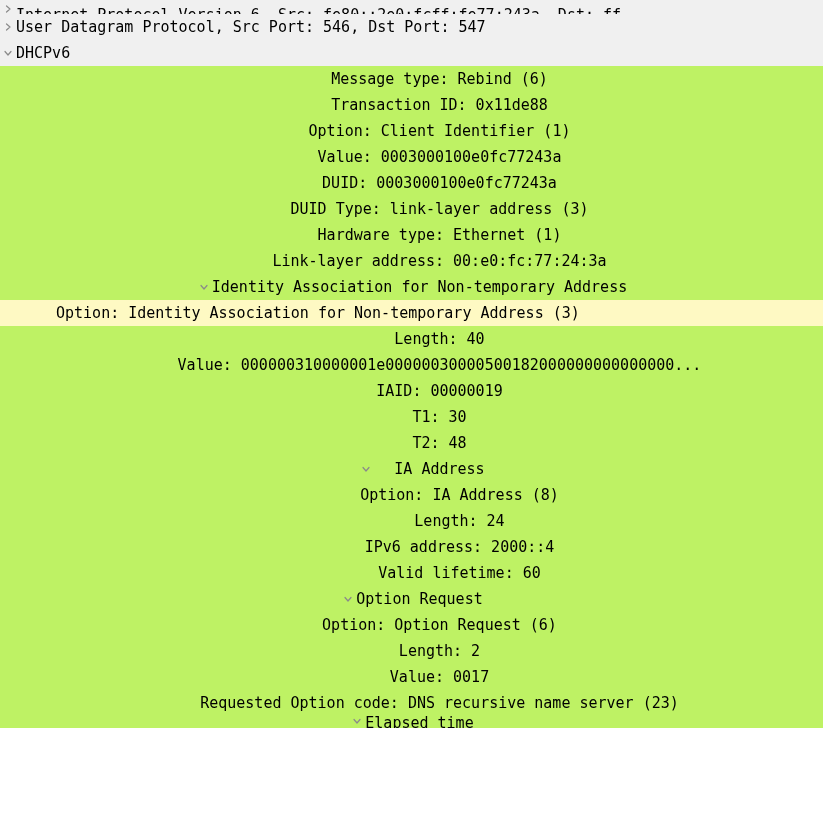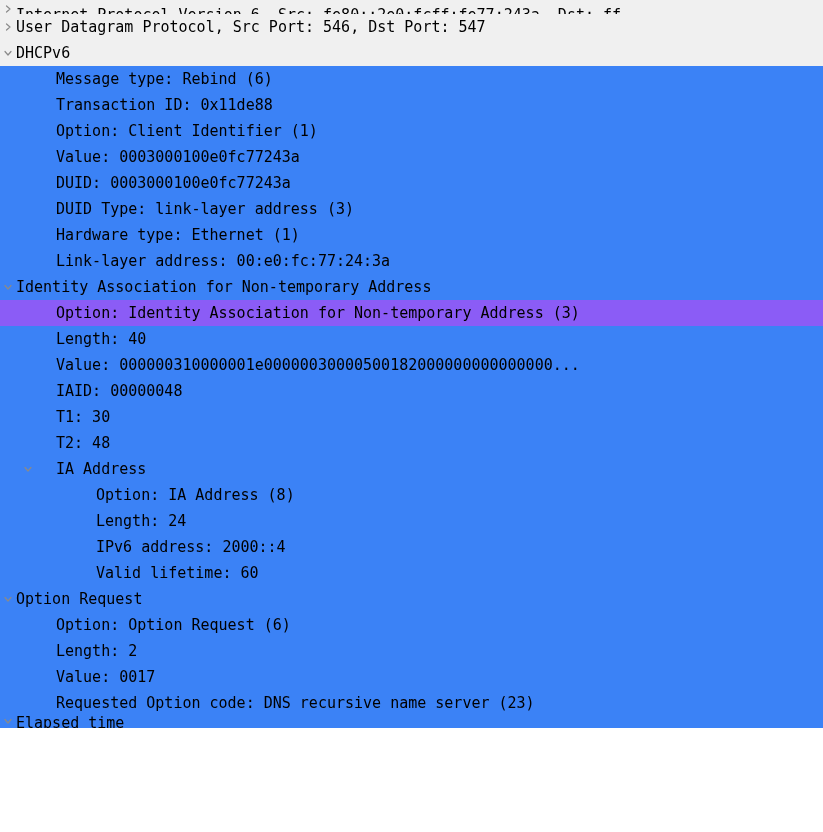--- a/index.html
+++ b/index.html
@@ -31,22 +31,22 @@
     display: flex;
     align-items: center;
     height: 26px;
     line-height: 26px;
     white-space: nowrap;
     box-sizing: border-box;
   }
 
   
   .row.bg-gray   { background: #f0f0f0; }
-  .row.bg-sel    { background: #8b5cf6; }
-  .row.bg-plain  { background: #3b82f6; }
+  .row.bg-sel    { background: #fef9c3; }
+  .row.bg-plain  { background: #bef264; justify-content: center; }
 
   
   .row.clipped-top {
     height: 14px;
     line-height: 10px;
     align-items: flex-end;
     overflow: hidden;
   }
   .row.clipped-top .label { position: relative; top: 6px; }
 
@@ -161,21 +161,21 @@
     <div class="row bg-plain lvl-1">
       <span class="twisty empty"></span>
       <span class="label ind-1">Length: 40</span>
     </div>
     <div class="row bg-plain lvl-1">
       <span class="twisty empty"></span>
       <span class="label ind-1">Value: 000000310000001e00000030000500182000000000000000...</span>
     </div>
     <div class="row bg-plain lvl-1">
       <span class="twisty empty"></span>
-      <span class="label ind-1">IAID: 00000048</span>
+      <span class="label ind-1">IAID: 00000019</span>
     </div>
     <div class="row bg-plain lvl-1">
       <span class="twisty empty"></span>
       <span class="label ind-1">T1: 30</span>
     </div>
     <div class="row bg-plain lvl-1">
       <span class="twisty empty"></span>
       <span class="label ind-1">T2: 48</span>
     </div>
     <div class="row bg-plain lvl-1">

